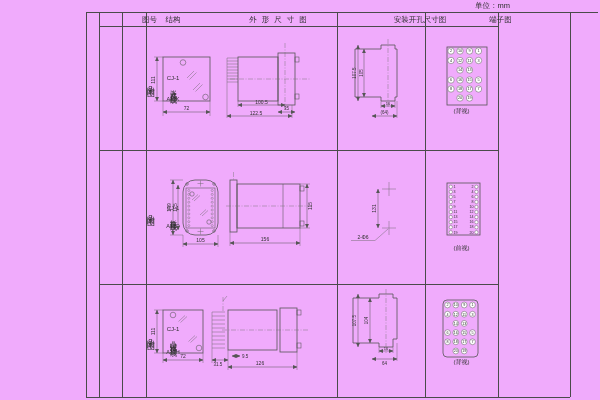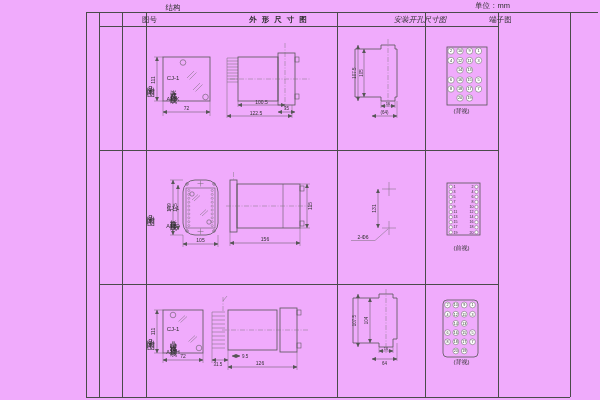--- a/index.html
+++ b/index.html
@@ -3,21 +3,21 @@
 <meta charset="utf-8">
 <style>
   html,body{margin:0;padding:0;background:#fff;}
   .page{position:relative;width:600px;height:400px;background:#f0abfc;overflow:hidden;
         font-family:"Liberation Sans","DejaVu Sans",sans-serif;color:#2f2f2f;}
   .hline,.vline{position:absolute;background:#4a4a4a;}
   .hline{height:1px;}
   .vline{width:1px;}
   .cell{position:absolute;display:flex;align-items:center;justify-content:center;text-align:center;margin-left:39px;}
   .hdr{font-size:7.5px;color:#2f2f2f;}
-  .sp{letter-spacing:5px;font-weight:bold;}
+  .sp{letter-spacing:5px;}
   .vtext{writing-mode:vertical-lr;text-orientation:upright;letter-spacing:1.5px;}
   .figcell{font-size:8px;}
   .structcell{flex-direction:column;gap:3px;}
   .model{font-size:6px;}
   .struct{font-size:7px;}
   .code{font-size:5.5px;}
   .unit{position:absolute;left:420px;top:1px;width:90px;text-align:right;font-size:7.5px;}
   .cap{position:absolute;font-size:6px;color:#333;text-align:center;}
   svg{position:absolute;overflow:visible;}
   svg text{font-family:"Liberation Sans","DejaVu Sans",sans-serif;fill:#333;}
@@ -42,23 +42,23 @@
   <div class="vline" style="left:86px;top:12px;height:385px;"></div>
   <div class="vline" style="left:99px;top:12px;height:385px;"></div>
   <div class="vline" style="left:122px;top:12px;height:385px;"></div>
   <div class="vline" style="left:146px;top:12px;height:385px;"></div>
   <div class="vline" style="left:337px;top:12px;height:385px;"></div>
   <div class="vline" style="left:425px;top:12px;height:385px;"></div>
   <div class="vline" style="left:498px;top:12px;height:385px;"></div>
   <div class="vline" style="left:570px;top:12px;height:385px;"></div>
 
   <div class="cell hdr" style="left:99px;top:13px;width:23px;height:13px;">图号</div>
-  <div class="cell hdr" style="left:122px;top:1px;width:24px;height:13px;">结构</div>
+  <div class="cell hdr" style="left:122px;top:13px;width:24px;height:13px;">结构</div>
   <div class="cell hdr sp" style="left:146px;top:13px;width:191px;height:13px;">外形尺寸图</div>
-  <div class="cell hdr" style="left:337px;top:13px;width:88px;height:13px;font-style:italic;">安装开孔尺寸图</div>
+  <div class="cell hdr" style="left:337px;top:13px;width:88px;height:13px;">安装开孔尺寸图</div>
   <div class="cell hdr" style="left:425px;top:13px;width:73px;height:13px;text-align:right;">端子图</div>
 
   <div class="cell figcell" style="left:99px;top:26px;width:23px;height:124px;">
     <span class="vtext">附图3</span>
   </div>
   <div class="cell structcell" style="left:122px;top:26px;width:24px;height:124px;">
     <span class="model">CJ-1</span>
     <span class="struct vtext">嵌入式后接线</span>
     <span class="code">A11K</span>
   </div>

